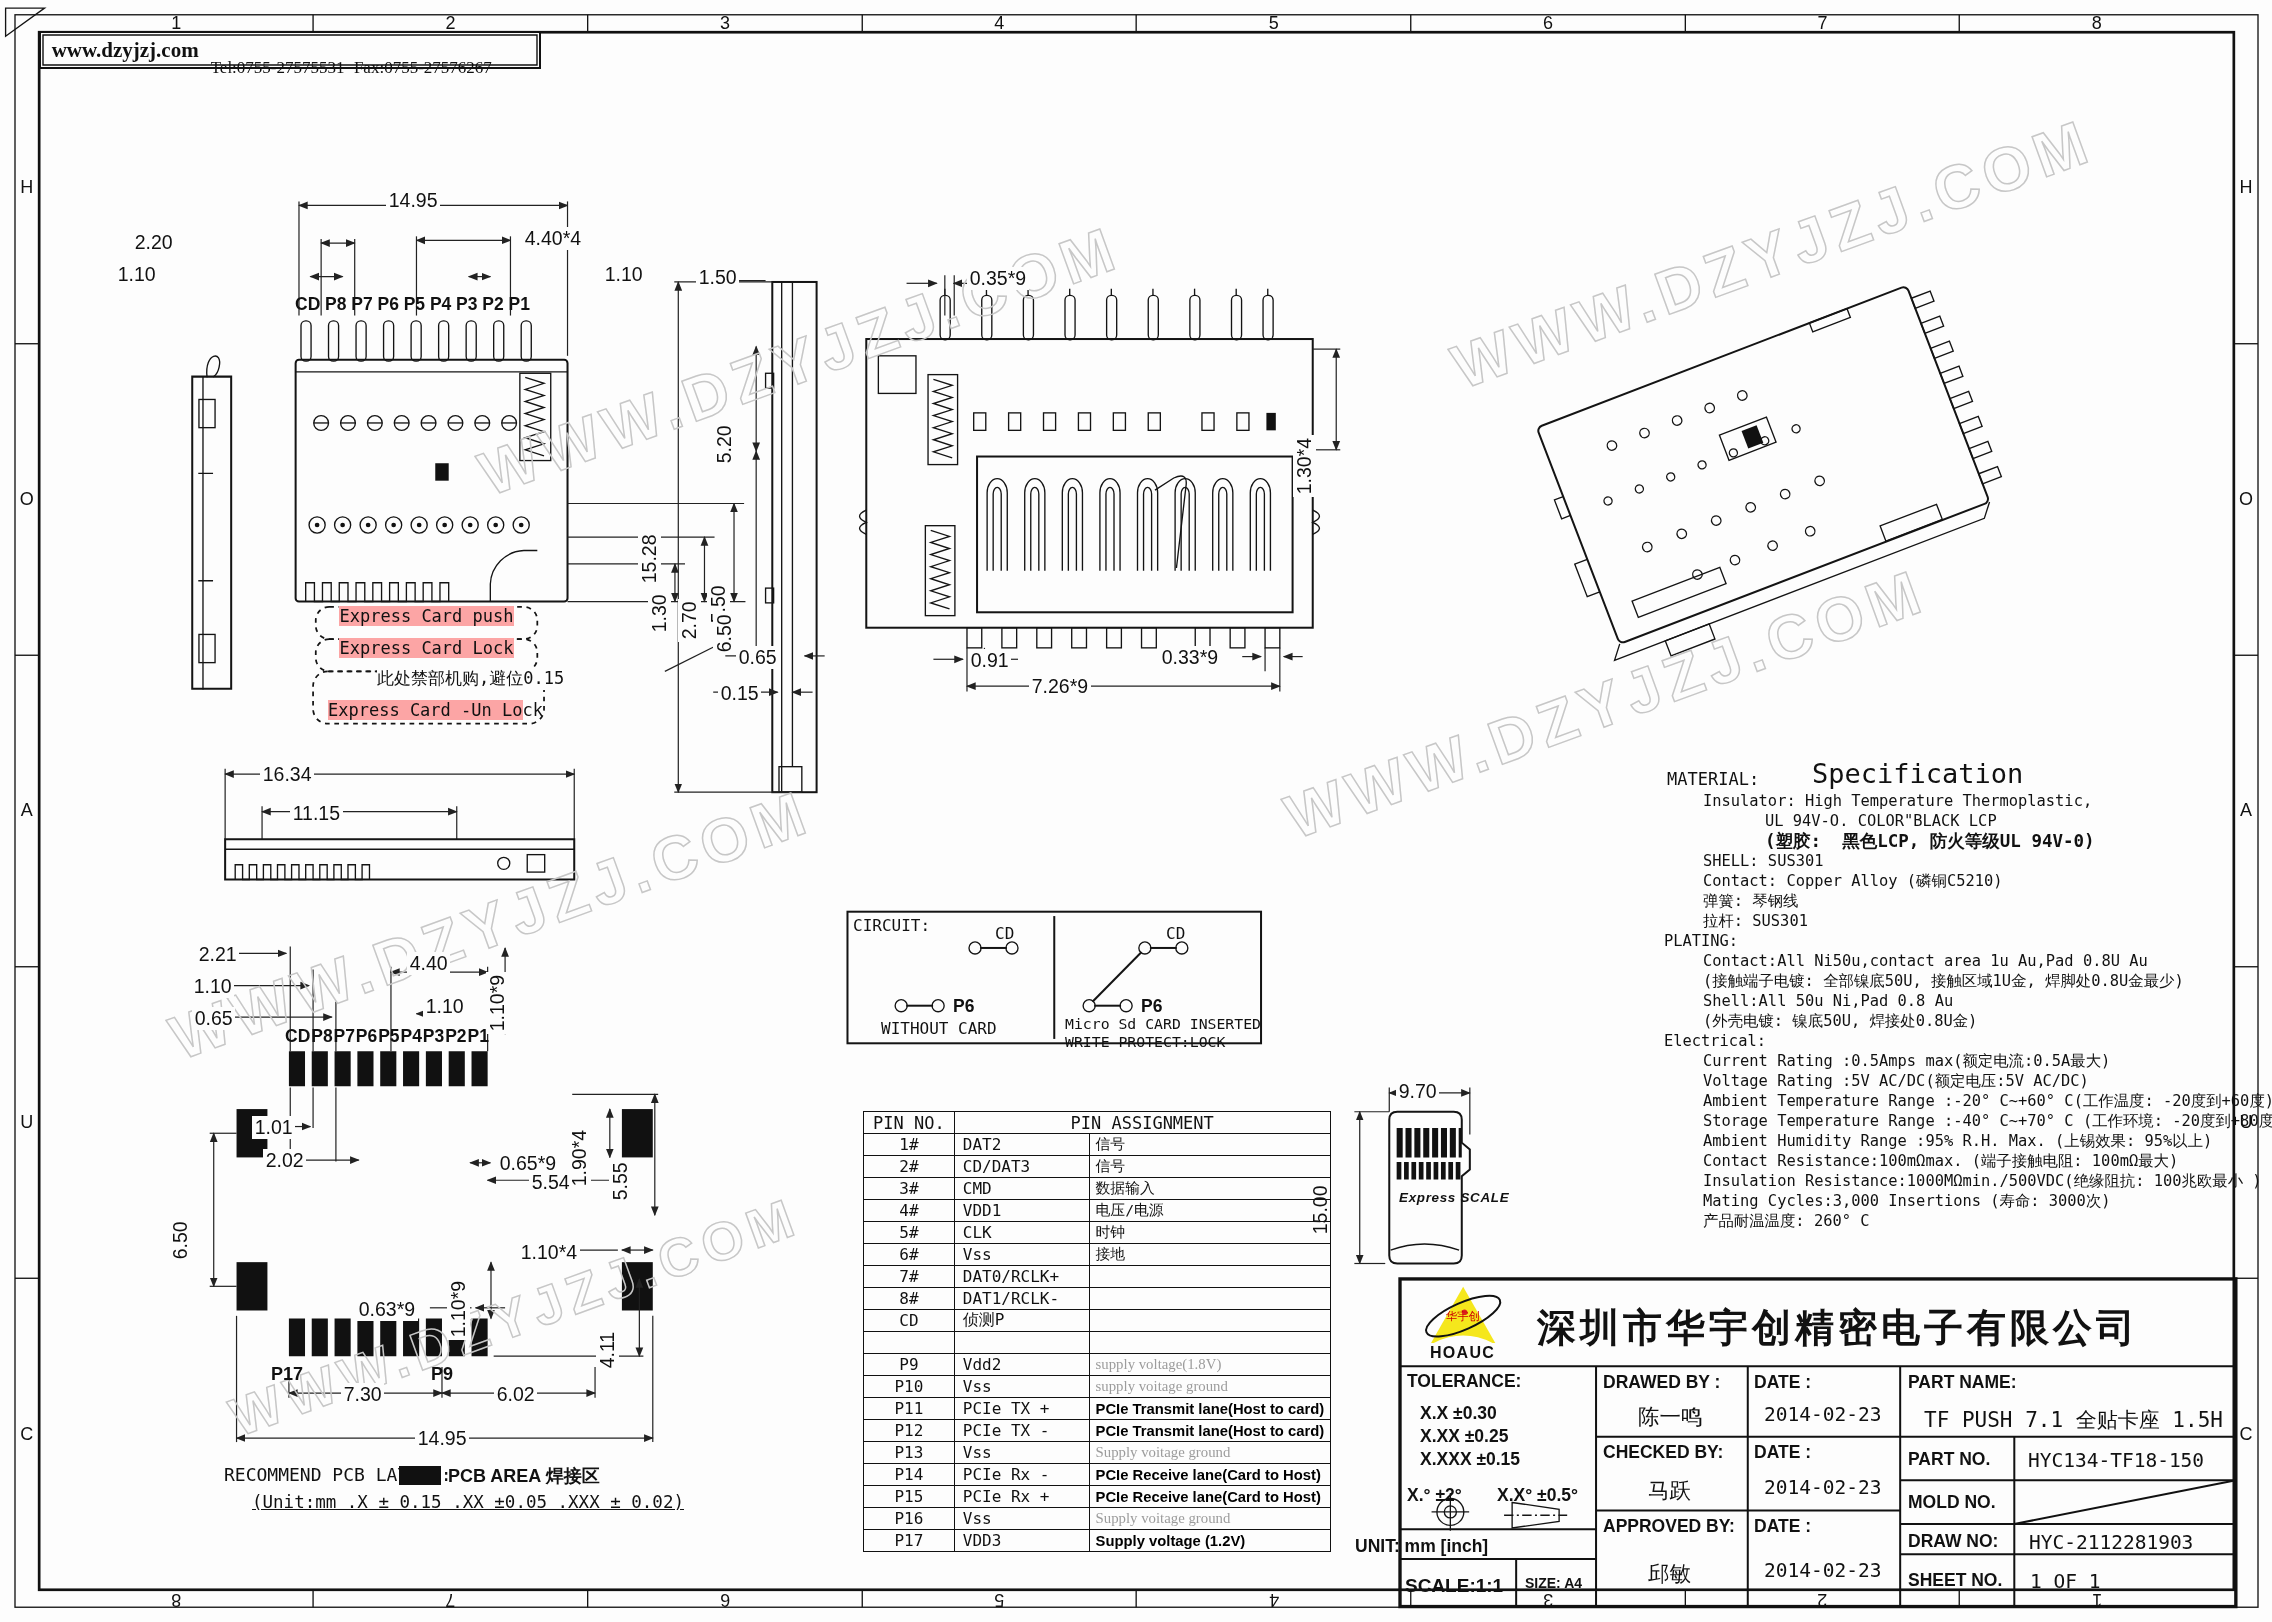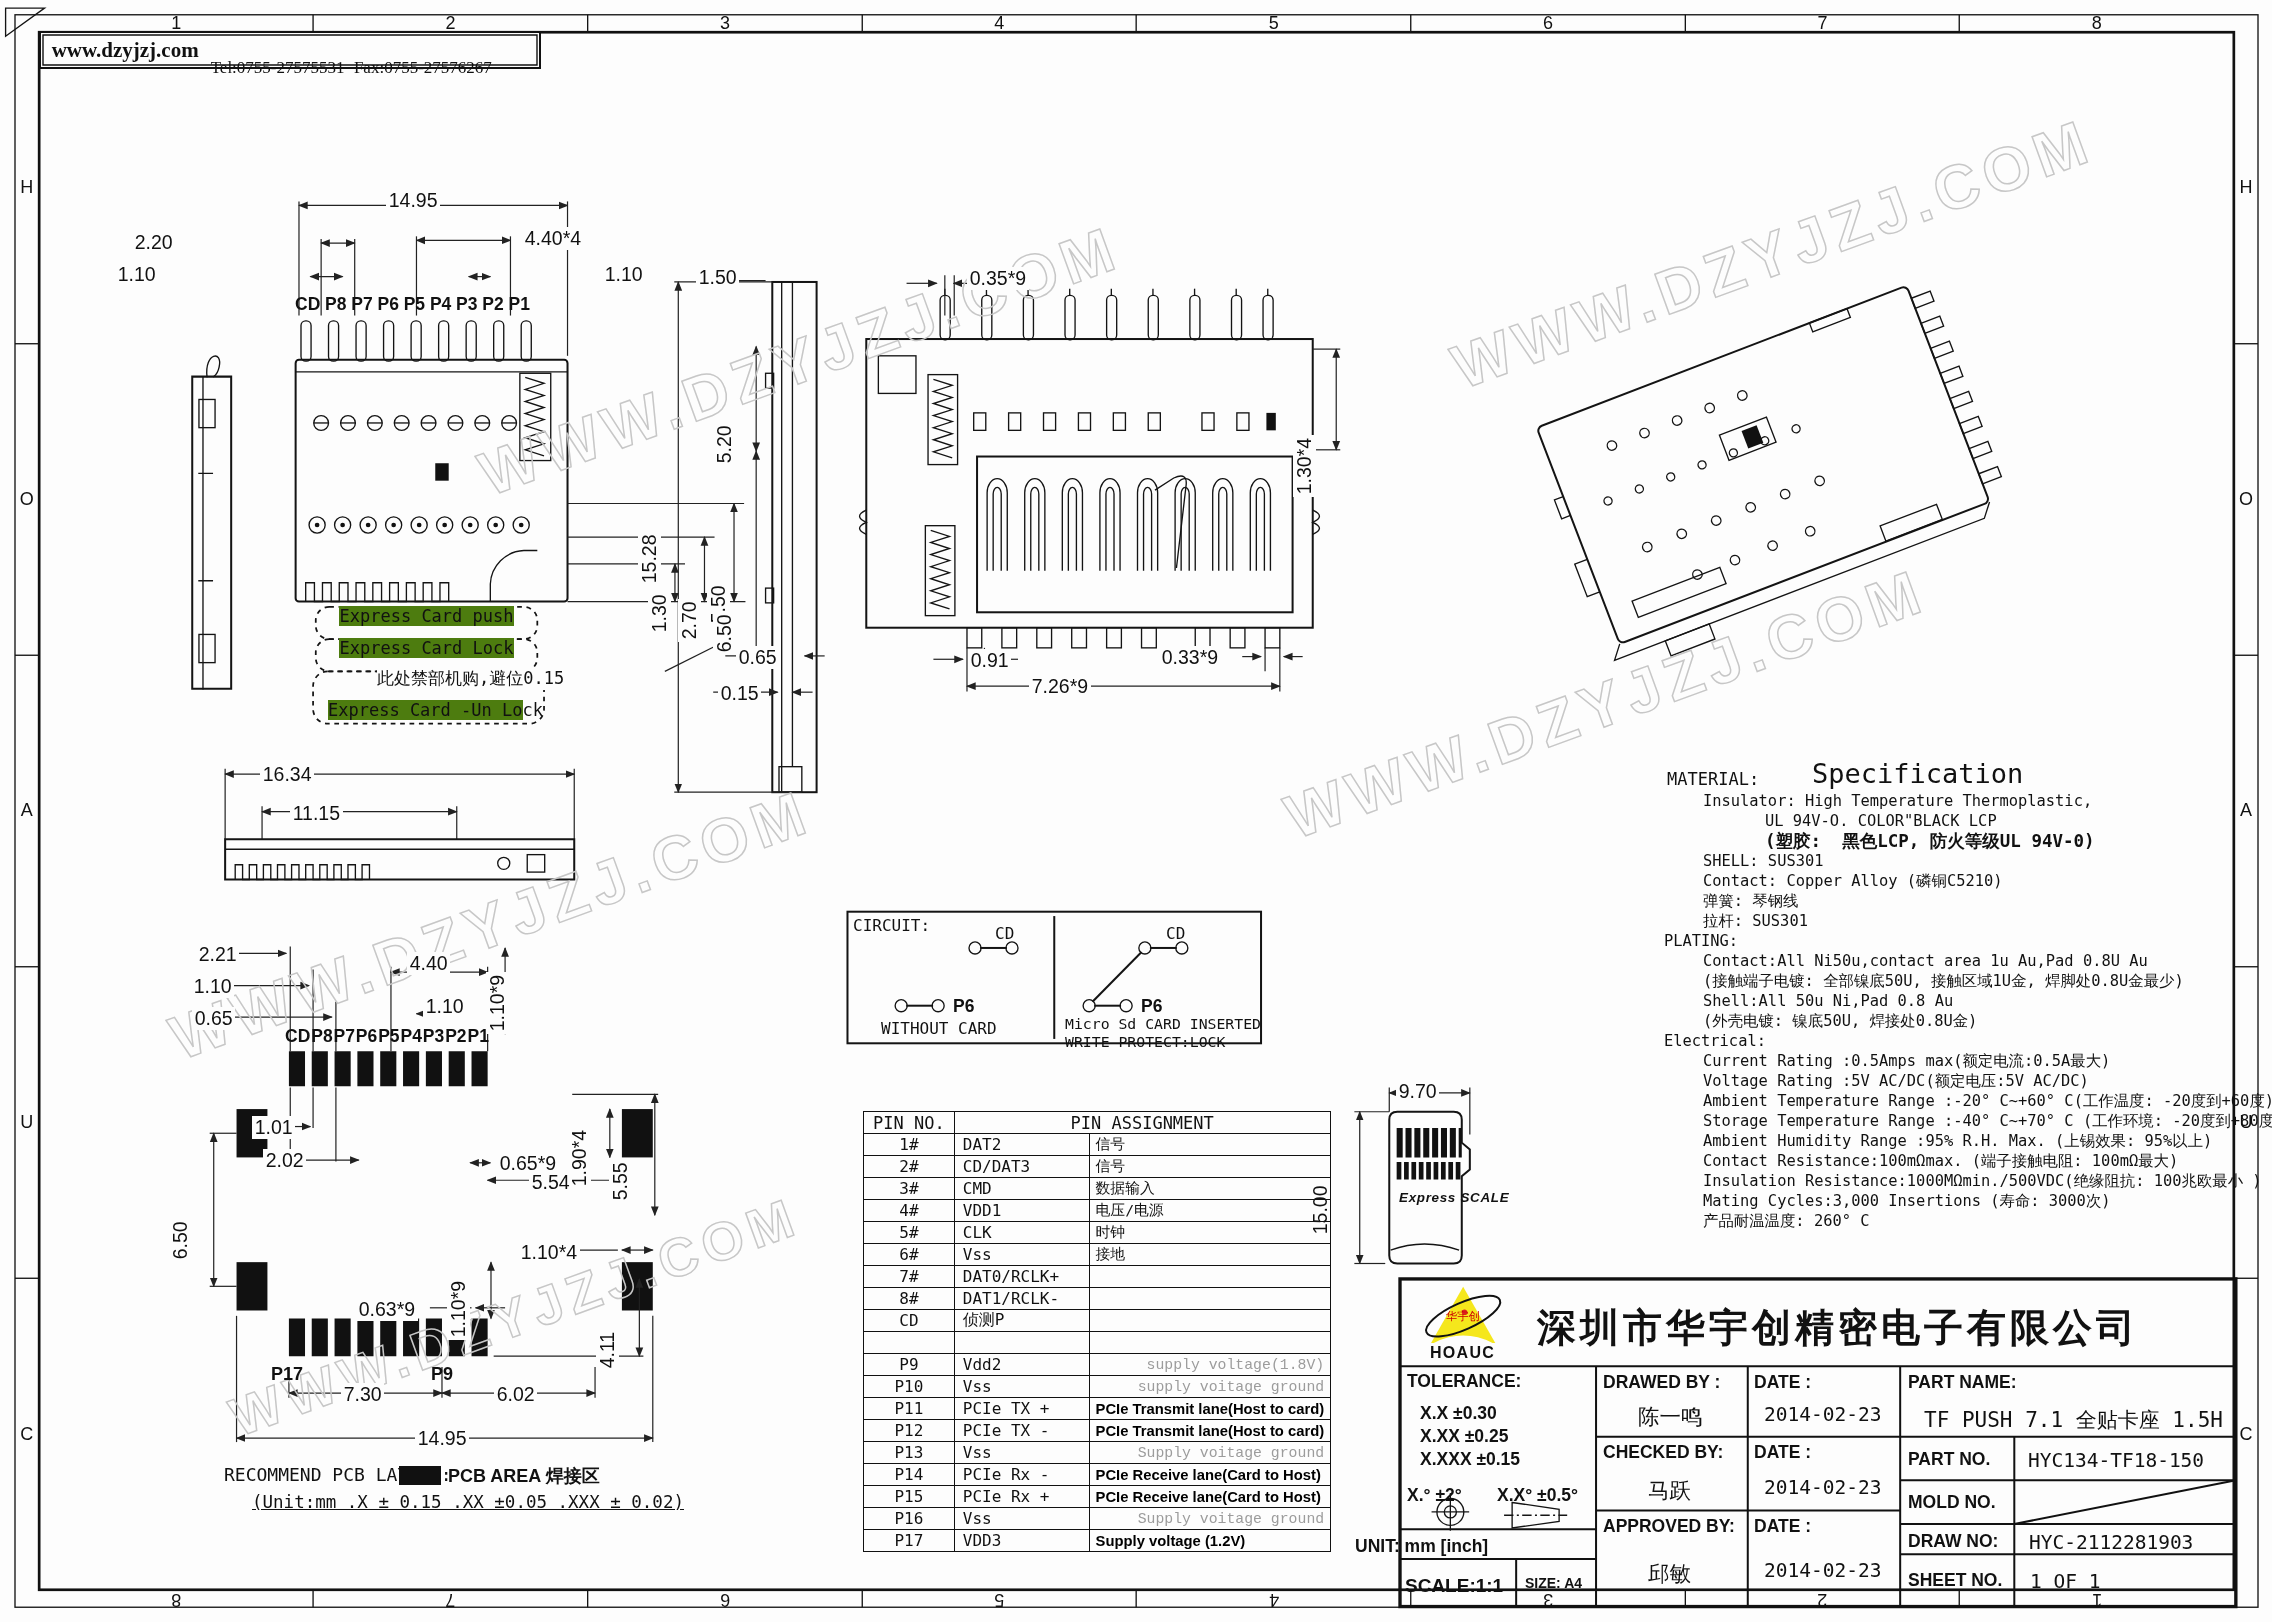--- a/index.html
+++ b/index.html
@@ -9,21 +9,21 @@
   .ln{fill:none;stroke:#141414;stroke-width:3;stroke-linecap:square;}
   .tn{fill:none;stroke:#141414;stroke-width:2;}
   .dl{fill:none;stroke:#222;stroke-width:1.8;}
   .dash{fill:none;stroke:#141414;stroke-width:2.6;stroke-dasharray:7 7;}
   .blk{fill:#111;stroke:none;}
   .wm{position:absolute;font:bold 62px "Liberation Sans",sans-serif;letter-spacing:6.7px;white-space:nowrap;
       color:transparent;-webkit-text-stroke:1.5px #c7c7c7;transform:rotate(-20deg);transform-origin:0 0;pointer-events:none;}
   .dim{position:absolute;font:19.5px "Liberation Sans",sans-serif;background:#fdfdfd;padding:0 2.7px;white-space:nowrap;z-index:4;}
   .v{transform:rotate(-90deg);transform-origin:0 100%;}
   .cad{position:absolute;font:17px "DejaVu Sans Mono",monospace;white-space:nowrap;z-index:4;}
-  .exl{text-align:center;background:#4d7c0f;}
+  .exl{text-align:center;background:#fca5a5;}
   .pins{position:absolute;display:flex;justify-content:space-between;z-index:4;}
   .pins .pin{font:bold 17.5px "Liberation Sans",sans-serif;}
   .pinlab{position:absolute;font:bold 18px "Liberation Sans",sans-serif;z-index:4;}
   #header-box{position:absolute;left:39px;top:31px;width:498px;height:34px;border:2px solid #111;
       display:flex;align-items:center;background:#fdfdfd;z-index:5;box-shadow:inset 0 0 0 1.3px #fdfdfd, inset 0 0 0 2.7px #111;}
   #header-box .site{font:bold 21px "Liberation Serif",serif;margin:0 12px 0 10.7px;}
   #header-box .tf{font:17px "Liberation Serif",serif;margin-right:9.4px;margin-top:35px;}
   .zone-row{position:absolute;left:39px;width:2195px;height:17.5px;display:flex;z-index:3;}
   .zone-row .zn{flex:1;text-align:center;font:18px "Liberation Sans",sans-serif;line-height:17.5px;}
   .zone-row.bot .zn{transform:rotate(180deg);}
@@ -32,21 +32,21 @@
   
   .c-lab{position:absolute;font:16px "DejaVu Sans Mono",monospace;z-index:4;}
   .c-pn{position:absolute;font:bold 17.5px "Liberation Sans",sans-serif;z-index:4;}
   
   #pin-table{position:absolute;left:863px;top:1111px;z-index:4;border-collapse:collapse;table-layout:fixed;background:#fdfdfd00;}
   #pin-table th,#pin-table td{border:1.6px solid #111;height:21px;padding:0 5.4px;font:16px "DejaVu Sans Mono",monospace;overflow:hidden;white-space:nowrap;}
   #pin-table th{font-size:17px;font-weight:normal;text-align:center;}
   #pin-table td.no{text-align:center;width:79px;}
   #pin-table td.sig{width:121px;padding-left:8px;}
   #pin-table td.desc{width:183px;font-size:14.8px;}
-  #pin-table td.g{color:#9c9c9c;font-family:Liberation Mono, monospace;text-align:right;}
+  #pin-table td.g{color:#9c9c9c;font-family:Liberation Serif, serif;}
   #pin-table td.b{font-family:"Liberation Sans",sans-serif;font-weight:bold;color:#000;}
   
   #spec{position:absolute;left:1664px;top:756px;z-index:4;}
   .spec-line{font:15.4px "DejaVu Sans Mono",monospace;line-height:20px;white-space:pre;}
   .spec-line.title{font-size:27px;line-height:35px;padding-left:148px;}
   .spec-line.i1{padding-left:39px;}
   .spec-line.i2{padding-left:101px;}
   .spec-line.b{font-weight:bold;font-size:17.5px;}
   #mat-label{position:absolute;left:1667px;top:769px;font:17px "DejaVu Sans Mono",monospace;z-index:4;}
   

